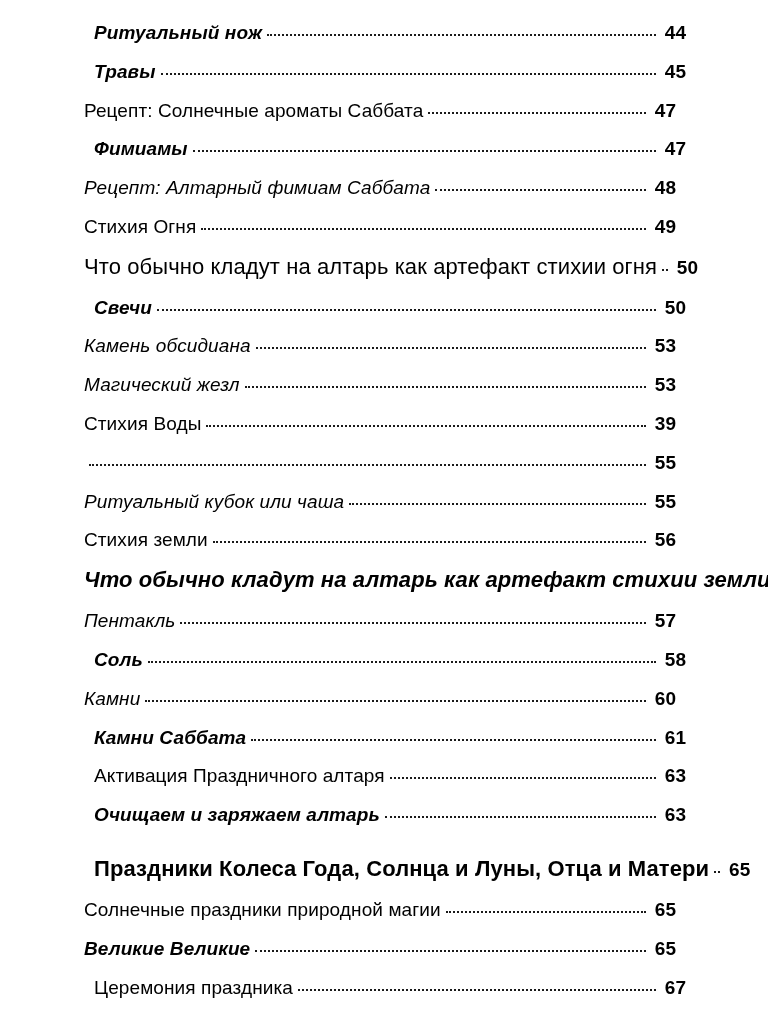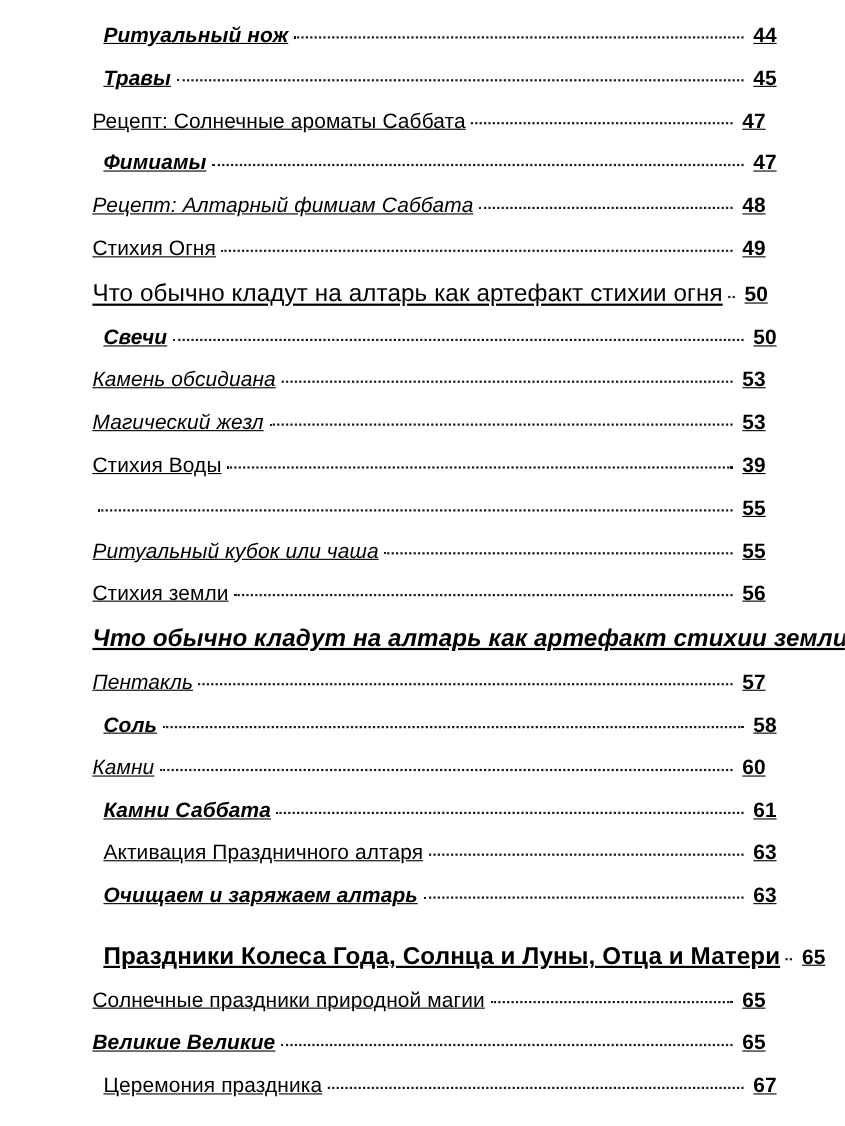--- a/index.html
+++ b/index.html
@@ -11,22 +11,21 @@
     width: 768px;
     height: 1024px;
     font-family: "Liberation Sans", sans-serif;
     color: #000000;
     overflow: hidden;
   }
   .toc {
     box-sizing: border-box;
     width: 768px;
     height: 1024px;
-    padding: 22px 72px 0 84px;
-    text-decoration: underline;
+    padding: 22px 92px 0 84px;
   }
   .toc-row {
     display: flex;
     align-items: baseline;
     width: 100%;
     margin-bottom: 17.5px;
     line-height: 1.12;
   }
   .toc-title {
     white-space: nowrap;

